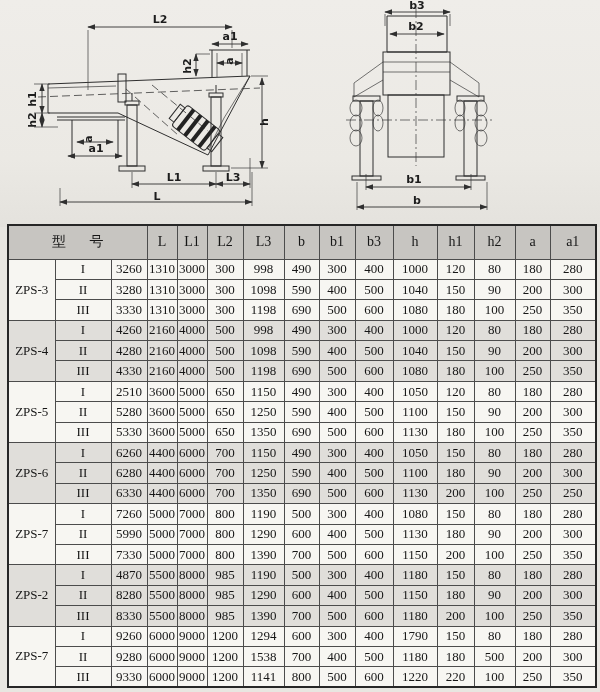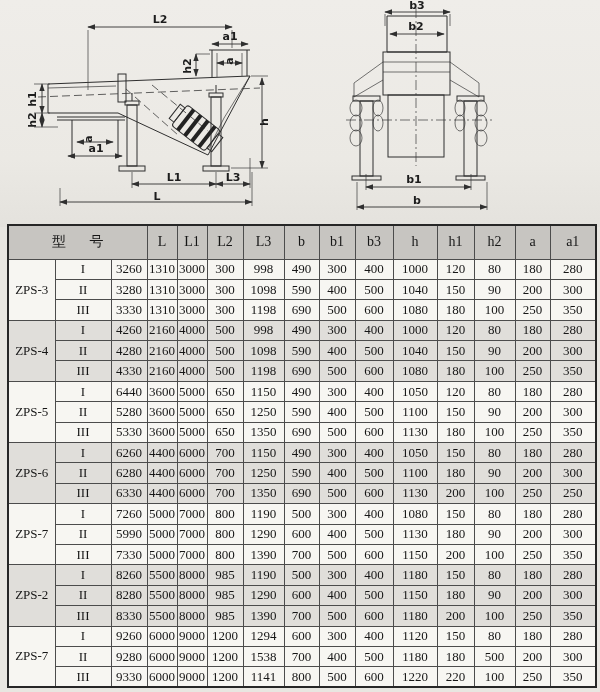--- a/index.html
+++ b/index.html
@@ -328,21 +328,21 @@
             <td>600</td>
             <td>1080</td>
             <td>180</td>
             <td class="ralign">100</td>
             <td>250</td>
             <td class="ralign">350</td>
           </tr>
           <tr class="datarow">
             <td rowspan="3" class="model">ZPS-5</td>
             <td class="rtype">I</td>
-            <td>6440</td>
+            <td>2510</td>
             <td>3600</td>
             <td>5000</td>
             <td>650</td>
             <td>1150</td>
             <td>490</td>
             <td>300</td>
             <td>400</td>
             <td>1050</td>
             <td>120</td>
             <td class="ralign">80</td>
@@ -475,21 +475,21 @@
             <td>600</td>
             <td>1150</td>
             <td>200</td>
             <td class="ralign">100</td>
             <td>250</td>
             <td class="ralign">350</td>
           </tr>
           <tr class="datarow shaded">
             <td rowspan="3" class="model">ZPS-2</td>
             <td class="rtype">I</td>
-            <td>8260</td>
+            <td>4870</td>
             <td>5500</td>
             <td>8000</td>
             <td>985</td>
             <td>1190</td>
             <td>500</td>
             <td>300</td>
             <td>400</td>
             <td>1180</td>
             <td>150</td>
             <td class="ralign">80</td>
@@ -532,21 +532,21 @@
             <td rowspan="3" class="model">ZPS-7</td>
             <td class="rtype">I</td>
             <td>9260</td>
             <td>6000</td>
             <td>9000</td>
             <td>1200</td>
             <td>1294</td>
             <td>600</td>
             <td>300</td>
             <td>400</td>
-            <td>1120</td>
+            <td>1790</td>
             <td>150</td>
             <td class="ralign">80</td>
             <td>180</td>
             <td class="ralign">280</td>
           </tr>
           <tr class="datarow">
             <td class="rtype">II</td>
             <td>9280</td>
             <td>6000</td>
             <td>9000</td>

